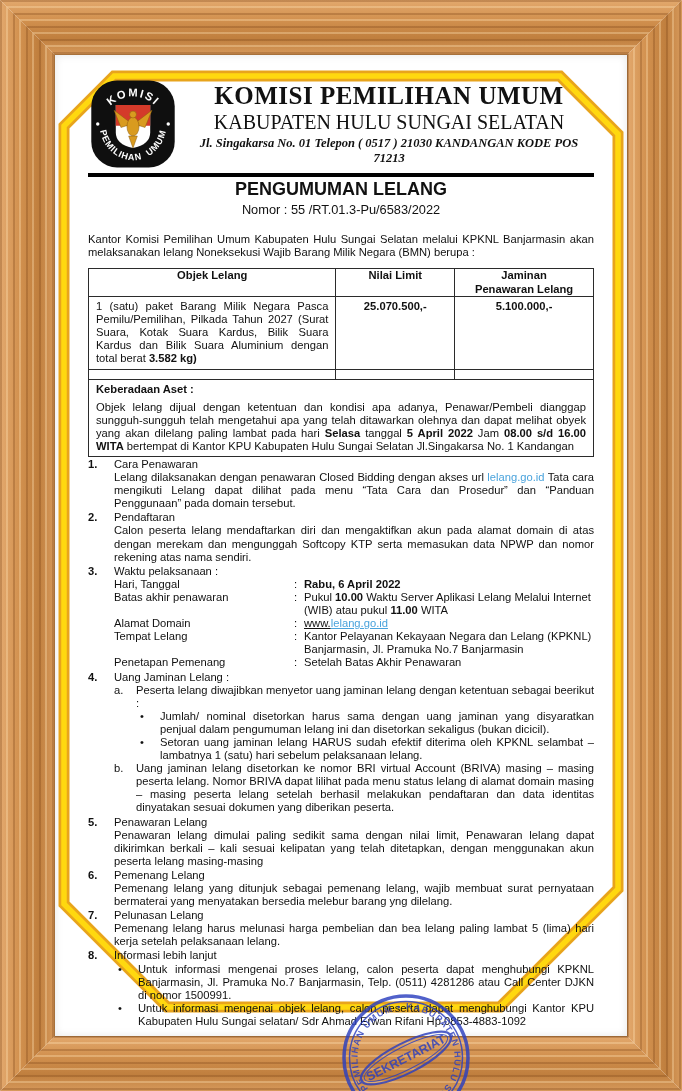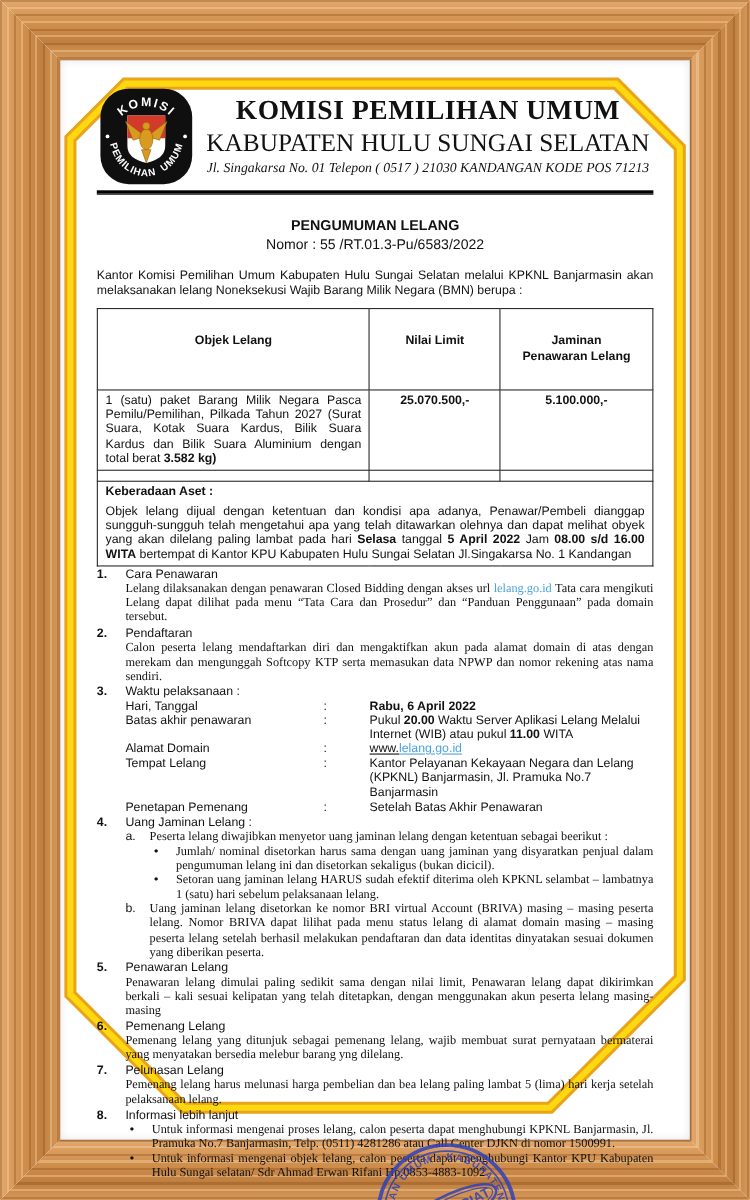--- a/index.html
+++ b/index.html
@@ -25,49 +25,49 @@
       rgba(255,226,180,.35) 6px 8px,rgba(255,255,255,0) 8px 13px);}
   
   .paper{position:absolute;left:55px;top:55px;width:572px;height:981px;background:#ffffff;
          box-shadow:0 0 0 1px rgba(110,65,20,.45), inset 0 0 8px rgba(0,0,0,.10);}
   .gold-border{position:absolute;left:0;top:0;pointer-events:none;}
   
   .content{position:absolute;left:33px;top:12px;width:506px;font-size:11.2px;line-height:1.17;}
   .letterhead{display:flex;align-items:center;gap:10px;margin-top:12px;padding:0 2px;}
   .lh-text{flex:1;text-align:center;font-family:"Liberation Serif",serif;}
   .lh-org{font-size:25px;font-weight:bold;letter-spacing:.5px;line-height:1.05;}
-  .lh-region{font-size:23px;line-height:1.1;margin-top:2px;}
-  .lh-addr{font-size:12.5px;font-style:italic;font-weight:400;margin-top:3px;}
+  .lh-region{font-size:20px;line-height:1.1;margin-top:2px;}
+  .lh-addr{font-size:12.5px;font-style:italic;font-weight:700;margin-top:3px;}
   .rule{margin-top:4px;height:2px;border-top:3px solid #000;border-bottom:1px solid #000;}
-  .doc-title{text-align:center;margin-top:20px;font-weight:bold;font-size:13px;}
+  .doc-title{text-align:center;margin-top:2px;font-weight:bold;font-size:18px;}
   .doc-number{text-align:center;font-size:12.8px;margin-top:3px;}
   .intro{margin-top:15px;text-align:justify;}
   
   table.lelang{width:100%;border-collapse:collapse;margin-top:9px;}
   table.lelang th,table.lelang td{border:1.2px solid #2b2b2b;padding:3px 7px;vertical-align:top;}
-  table.lelang th{font-weight:bold;text-align:center;white-space:pre-line;line-height:1.2;padding:23px 4px;}
+  table.lelang th{font-weight:bold;text-align:center;white-space:pre-line;line-height:1.2;padding:0 4px;}
   td.c-objek{width:49%;text-align:justify;}
   td.c-num{width:23.5%;text-align:center;font-weight:bold;padding-top:18px;}
   td.c-num2{width:27.5%;text-align:center;font-weight:bold;padding-top:18px;margin-top:27px;}
   tr.empty-row td{height:10px;padding:0;}
   td.keberadaan{padding:3px 8px 5px 8px;}
   .keb-label{font-weight:bold;}
   .keb-body{text-align:justify;margin-top:5px;}
   
   .syarat-heading{font-weight:bold;font-size:12.3px;margin-top:5px;}
   .sec{margin-top:1px;}
   .sec-head{display:flex;}
   .sec-num{flex:0 0 26px;font-weight:bold;}
   .sec-title{font-weight:normal;}
   .sec-body{margin-left:26px;}
-  .jp{text-align:justify;font-family:Liberation Serif, serif;}
+  .jp{text-align:justify;}
   .kv{display:flex;}
   .kv-l{flex:0 0 180px;}
   .kv-c{flex:0 0 10px;}
-  .kv-v{flex:1;margin-left:32px;}
+  .kv-v{flex:1;}
   .ab{display:flex;}
   .ab-m{flex:0 0 22px;}
   .ab-v{flex:1;}
   .bl{display:flex;margin-left:24px;}
   .bl-m{flex:0 0 24px;text-align:left;padding-left:4px;}
   .bl-v{flex:1;}
   .bl.lvl0{margin-left:0;}
   
   .sig-area{position:relative;height:158px;margin-top:6px;}
   .stamp{position:absolute;left:252px;top:-42px;opacity:.82;}
@@ -190,21 +190,21 @@
             </div>
             <div class="sec-body">
               <div class="kv">
                 <span class="kv-l">Hari, Tanggal</span>
                 <span class="kv-c">:</span>
                 <span class="kv-v"><span style="font-weight: bold;">Rabu, 6 April 2022</span></span>
               </div>
               <div class="kv">
                 <span class="kv-l">Batas akhir penawaran</span>
                 <span class="kv-c">:</span>
-                <span class="kv-v"><span>Pukul </span><span style="font-weight: bold;">20.00</span><span> Waktu Server Aplikasi Lelang Melalui Internet (WIB) atau pukul </span><span style="font-weight: bold;">11.00</span><span> WITA</span></span>
+                <span class="kv-v"><span>Pukul </span><span style="font-weight: bold;">10.00</span><span> Waktu Server Aplikasi Lelang Melalui Internet (WIB) atau pukul </span><span style="font-weight: bold;">11.00</span><span> WITA</span></span>
               </div>
               <div class="kv">
                 <span class="kv-l">Alamat Domain</span>
                 <span class="kv-c">:</span>
                 <span class="kv-v"><span style="text-decoration: underline;">www.</span><span style="text-decoration: underline; color: rgb(74, 163, 220);">lelang.go.id</span></span>
               </div>
               <div class="kv">
                 <span class="kv-l">Tempat Lelang</span>
                 <span class="kv-c">:</span>
                 <span class="kv-v"><span>Kantor Pelayanan Kekayaan Negara dan Lelang (KPKNL) Banjarmasin, Jl. Pramuka No.7 Banjarmasin</span></span>

